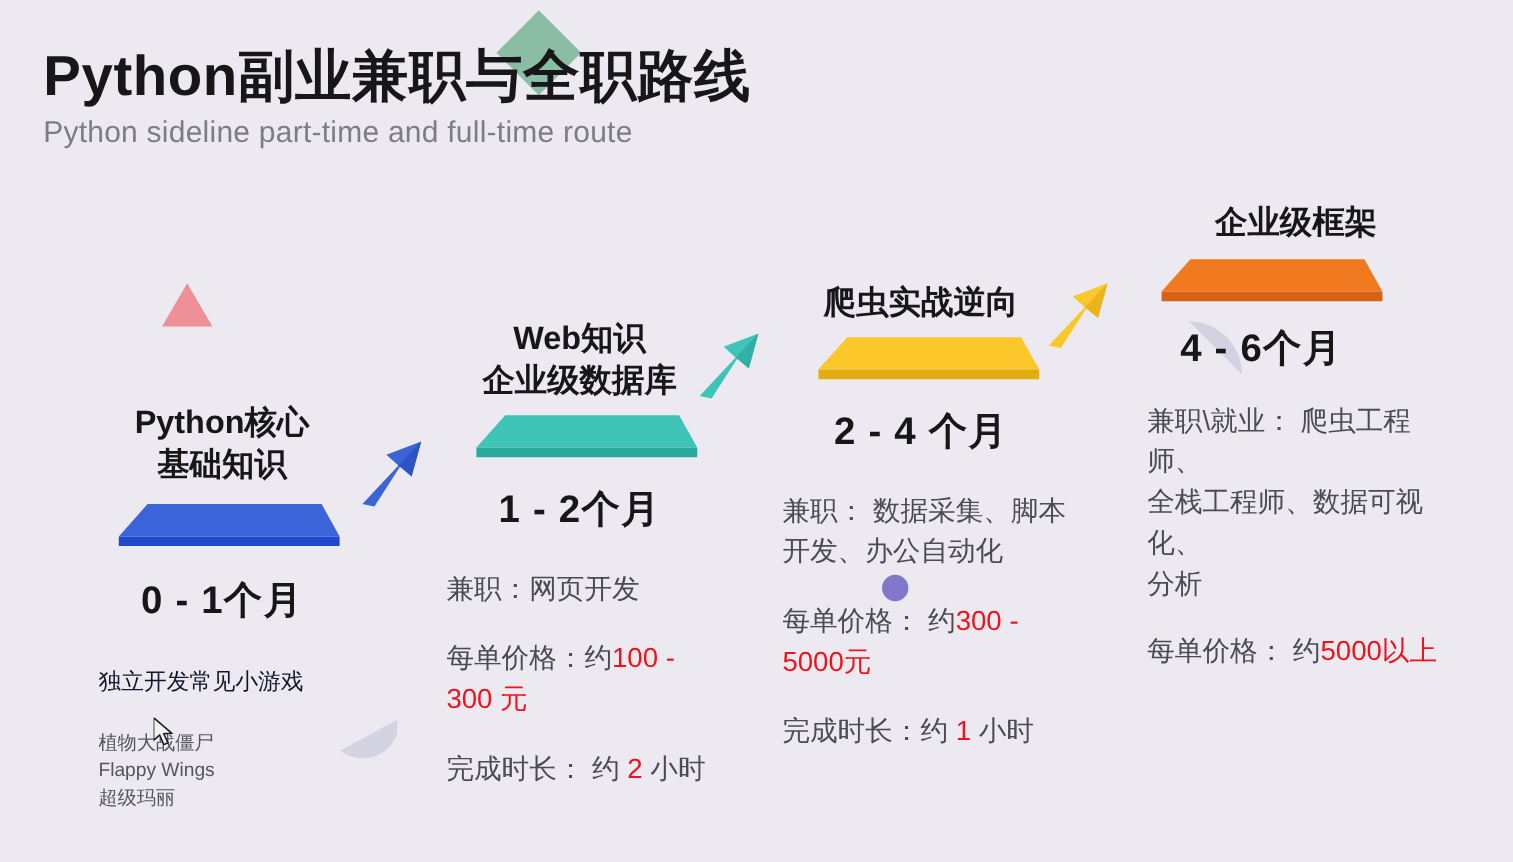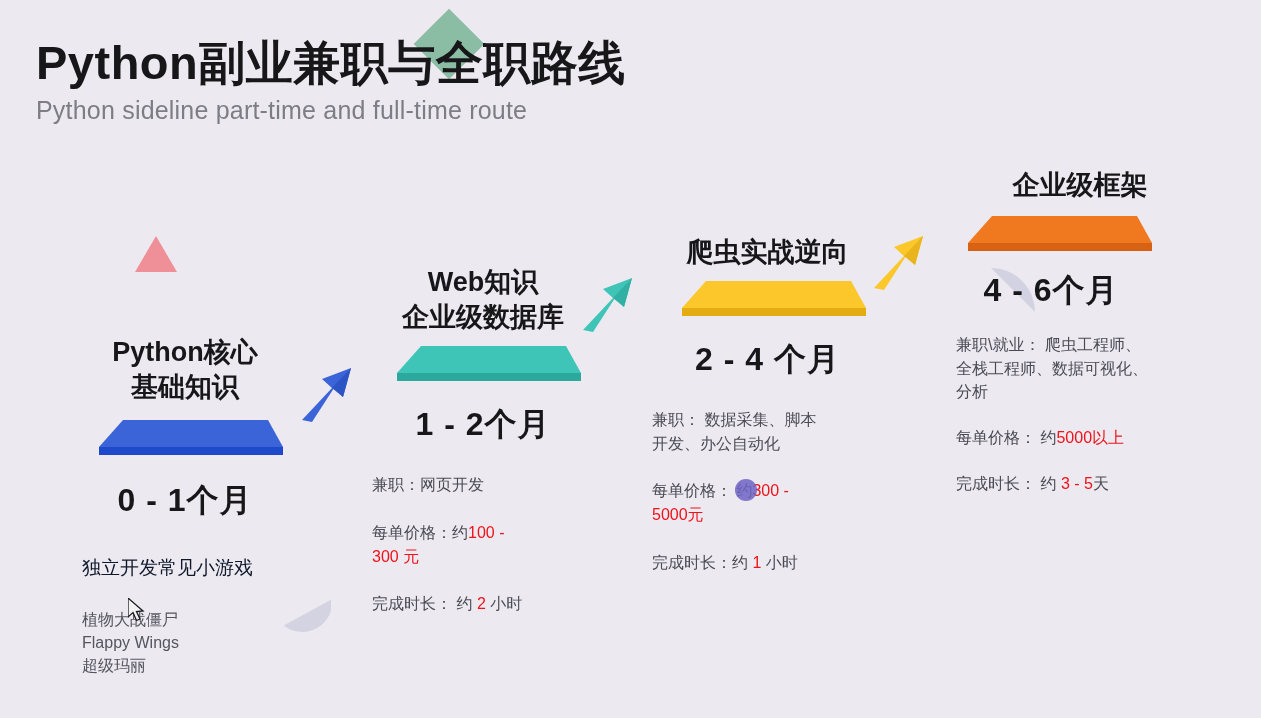--- a/index.html
+++ b/index.html
@@ -43,21 +43,21 @@
     font-size:27px; font-weight:700; color:#17171a;
     text-align:center; line-height:1.3; white-space:nowrap;
   }
 
   .duration {
     font-size:32px; font-weight:700; color:#17171a;
     text-align:center; white-space:nowrap; letter-spacing:1px;
   }
 
   .body-line {
-    font-size:16px; color:#4b4b55; line-height:1.48;
+    font-size:23px; color:#4b4b55; line-height:1.48;
   }
   .red { color:#f0121a; }
   .hl-title {
     font-size:19px; color:#0f172a; font-weight:400; white-space:nowrap;
   }
   .games { font-size:16px; color:#55555f; line-height:1.42; }
 
   
   .cursor { position:absolute; z-index:40; }
 </style>
@@ -174,23 +174,20 @@
     <div class="duration" style="margin-top:14px;margin-left:-58px;">4 - 6个月</div>
     <div style="margin-top:20px;padding-left:10px;">
       <div class="body-line">
         <span>兼职\就业： 爬虫工程师、</span><br>
         <span>全栈工程师、数据可视化、</span><br>
         <span>分析</span>
       </div>
       <div class="body-line" style="margin-top:22px;">
         <span>每单价格： 约</span><span class="red">5000以上</span>
       </div>
-      <div class="body-line" style="margin-top:22px;">
-        <span>完成时长： 约 </span><span class="red">3 - 5</span><span>天</span>
-      </div>
     </div>
   </div>
 
   <svg class="cursor" id="mouse-cursor" width="20" height="28" style="left: 128px; top: 598px;">
     <polygon points="0,0 0,19 5,14.5 8.5,22.5 12,21 8.5,13.5 15,13" fill="#f2f2f4" stroke="#1a1a1a" stroke-width="1.3"></polygon>
   </svg>
 
 </div>
 
 </body></html>

